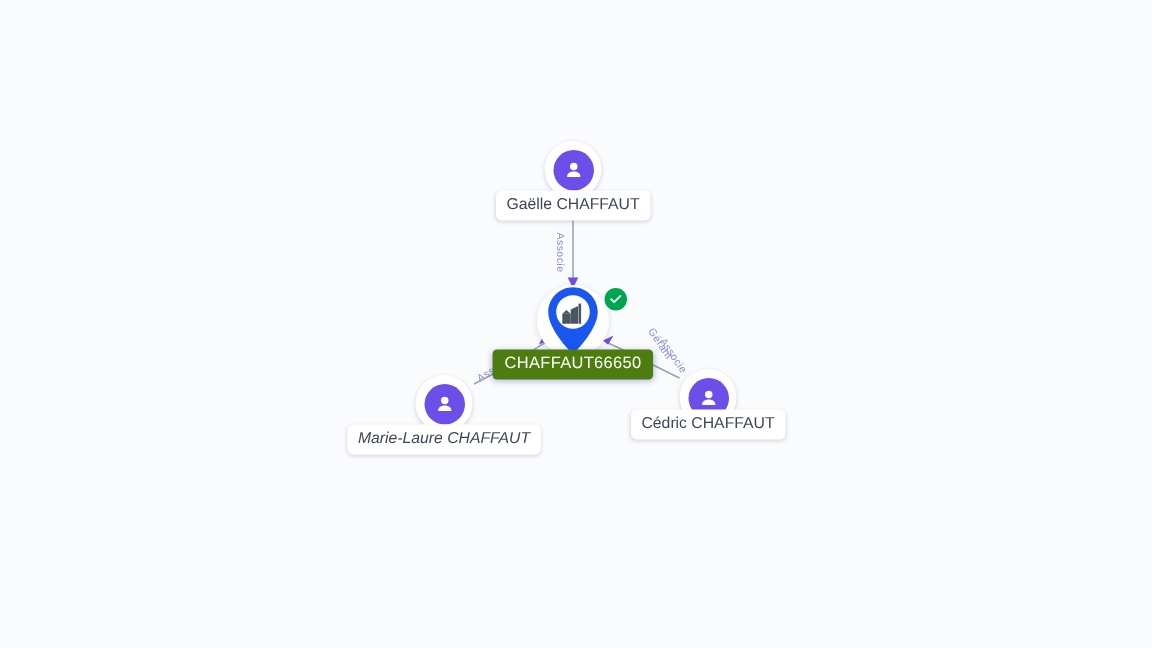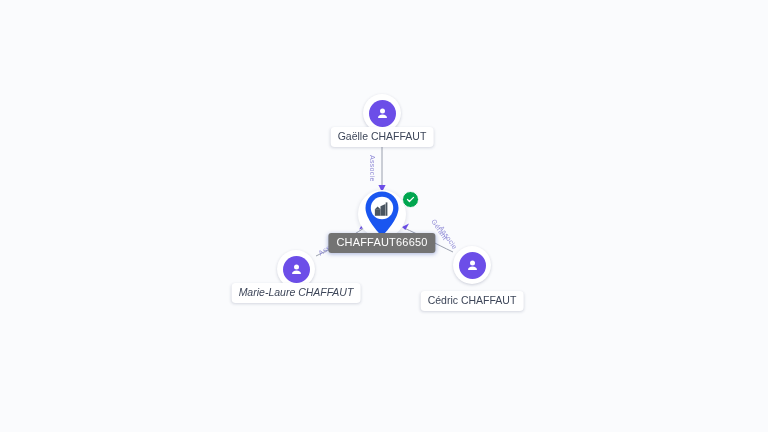--- a/index.html
+++ b/index.html
@@ -67,21 +67,21 @@
     white-space: nowrap;
     background: #ffffff;
     color: #3d4659;
     font-size: 10.5px;
     line-height: 13px;
     padding: 3px 7px 4px;
     border-radius: 4px;
     box-shadow: 0 1px 3px rgba(40,50,90,.18);
   }
   .caption.primary {
-    background: #737373;
+    background: #4d7c0f;
     color: #ffffff;
     font-size: 11px;
     letter-spacing: .2px;
     border-radius: 3px;
     padding: 3px 8px 4px;
     box-shadow: 0 1px 4px rgba(20,50,160,.35);
   }
 
   
   .pin-halo {
@@ -178,21 +178,21 @@
 
   <div class="node" style="left:472px; top:265px;">
     <div class="avatar-ring">
       <div class="avatar-disc">
         <svg width="15" height="15" viewBox="0 0 24 24" fill="#ffffff">
           <circle cx="12" cy="8" r="4"></circle>
           <path d="M12 13.4c-4.2 0-7 2.4-7 4.6v1.2h14V18c0-2.2-2.8-4.6-7-4.6z"></path>
         </svg>
       </div>
     </div>
-    <div class="caption" style="left:0px; top:26px;">Cédric CHAFFAUT</div>
+    <div class="caption" style="left:0px; top:8px;">Cédric CHAFFAUT</div>
   </div>
 
   <div class="node" style="left:382px; top:216px;">
 
     <div class="pin-halo"></div>
 
     <div class="pin-wrap">
       <svg width="42" height="52" viewBox="0 0 42 52">
         <path d="M21 1.5C11.9 1.5 4.5 8.9 4.5 18c0 11.2 13.6 25.2 15.3 26.9.7.7 1.7.7 2.4 0C23.9 43.2 37.5 29.2 37.5 18c0-9.1-7.4-16.5-16.5-16.5z" fill="#1a56f0"></path>
         <circle cx="21" cy="18" r="11.2" fill="#ffffff"></circle>

